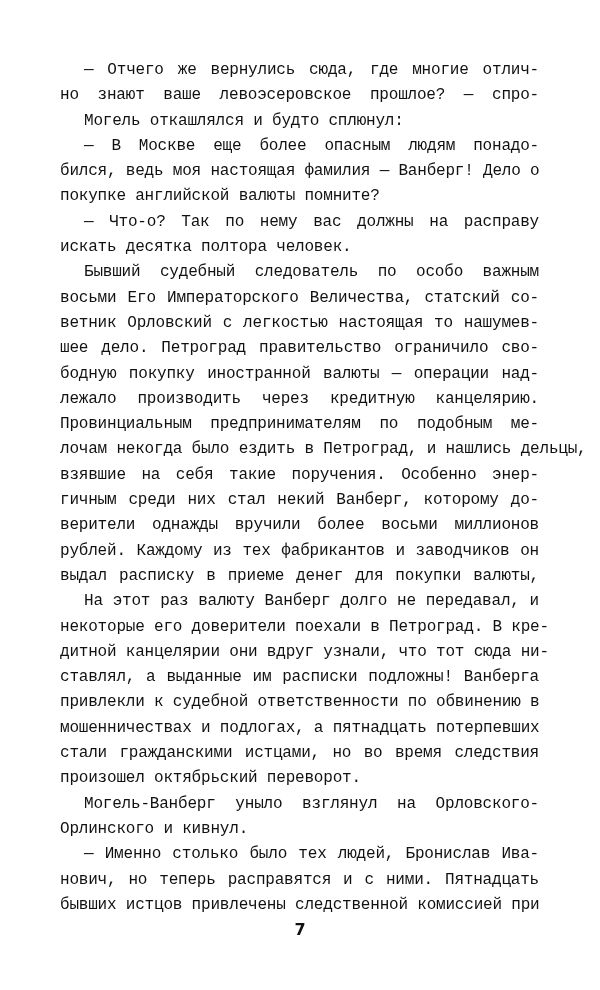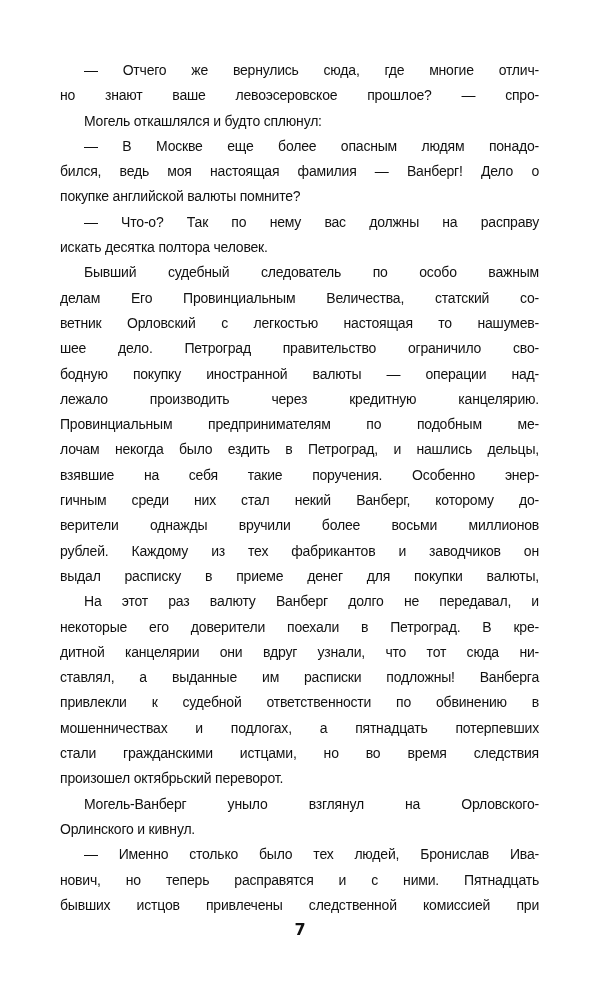--- a/index.html
+++ b/index.html
@@ -17,22 +17,22 @@
     .page {
       position: absolute;
       left: 60px;
       top: 58px;
       width: 479px;
     }
     .line {
       display: block;
       height: 25.3px;
       line-height: 25.3px;
-      font-family: Liberation Sans, sans-serif;
-      font-size: 14px;
+      font-family: Liberation Mono, monospace;
+      font-size: 16px;
       white-space: nowrap;
       text-align: justify;
       text-align-last: justify;
       letter-spacing: -0.2px;
     }
     .line.indent {
       padding-left: 24px;
     }
     .line.last {
       text-align-last: left;
@@ -55,21 +55,21 @@
 <div class="page">
   <span class="line indent">— Отчего же вернулись сюда, где многие отлич-</span>
   <span class="line">но знают ваше левоэсеровское прошлое? — спро-</span>
   <span class="line indent last">Могель откашлялся и будто сплюнул:</span>
   <span class="line indent">— В Москве еще более опасным людям понадо-</span>
   <span class="line">бился, ведь моя настоящая фамилия — Ванберг! Дело о</span>
   <span class="line last">покупке английской валюты помните?</span>
   <span class="line indent">— Что-о? Так по нему вас должны на расправу</span>
   <span class="line last">искать десятка полтора человек.</span>
   <span class="line indent">Бывший судебный следователь по особо важным</span>
-  <span class="line">делам Его Провинциальным Величества, статский со-</span>
+  <span class="line">восьми Его Императорского Величества, статский со-</span>
   <span class="line">ветник Орловский с легкостью настоящая то нашумев-</span>
   <span class="line">шее дело. Петроград правительство ограничило сво-</span>
   <span class="line">бодную покупку иностранной валюты — операции над-</span>
   <span class="line">лежало производить через кредитную канцелярию.</span>
   <span class="line">Провинциальным предпринимателям по подобным ме-</span>
   <span class="line">лочам некогда было ездить в Петроград, и нашлись дельцы,</span>
   <span class="line">взявшие на себя такие поручения. Особенно энер-</span>
   <span class="line">гичным среди них стал некий Ванберг, которому до-</span>
   <span class="line">верители однажды вручили более восьми миллионов</span>
   <span class="line">рублей. Каждому из тех фабрикантов и заводчиков он</span>

